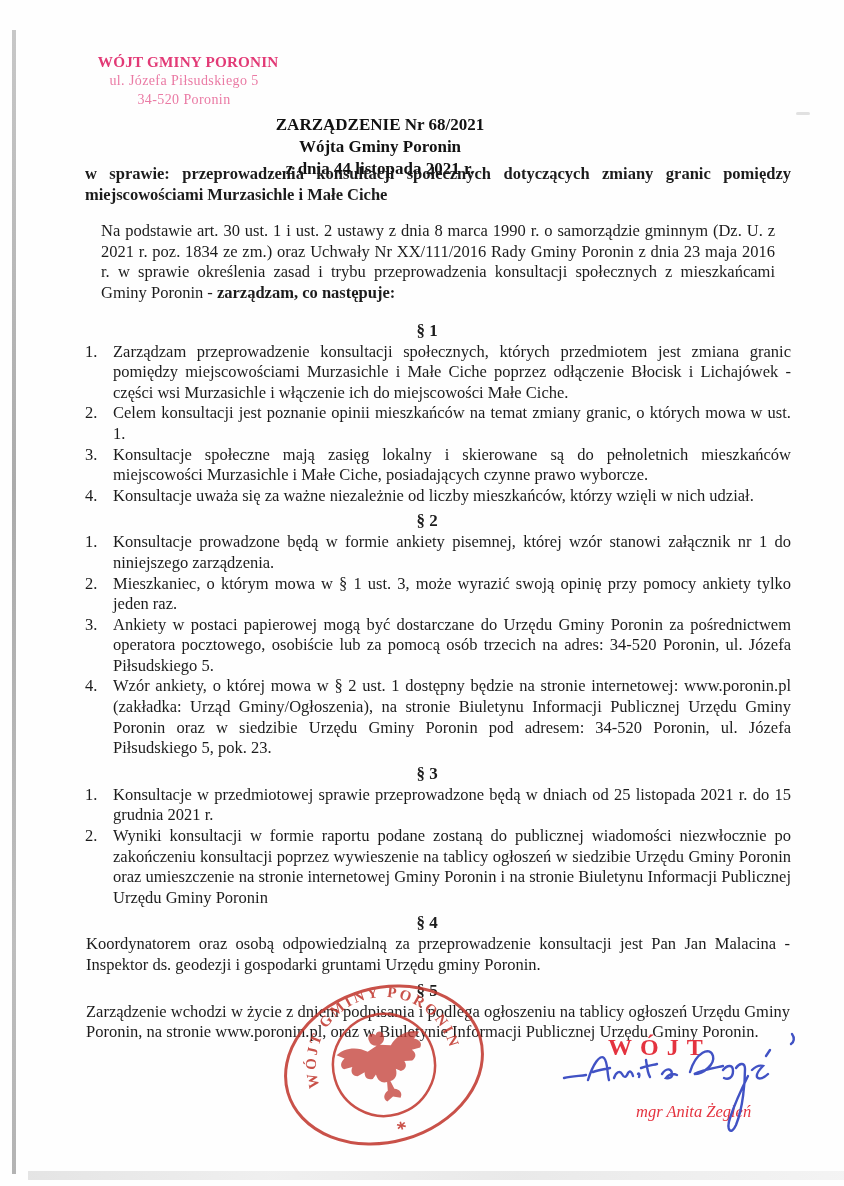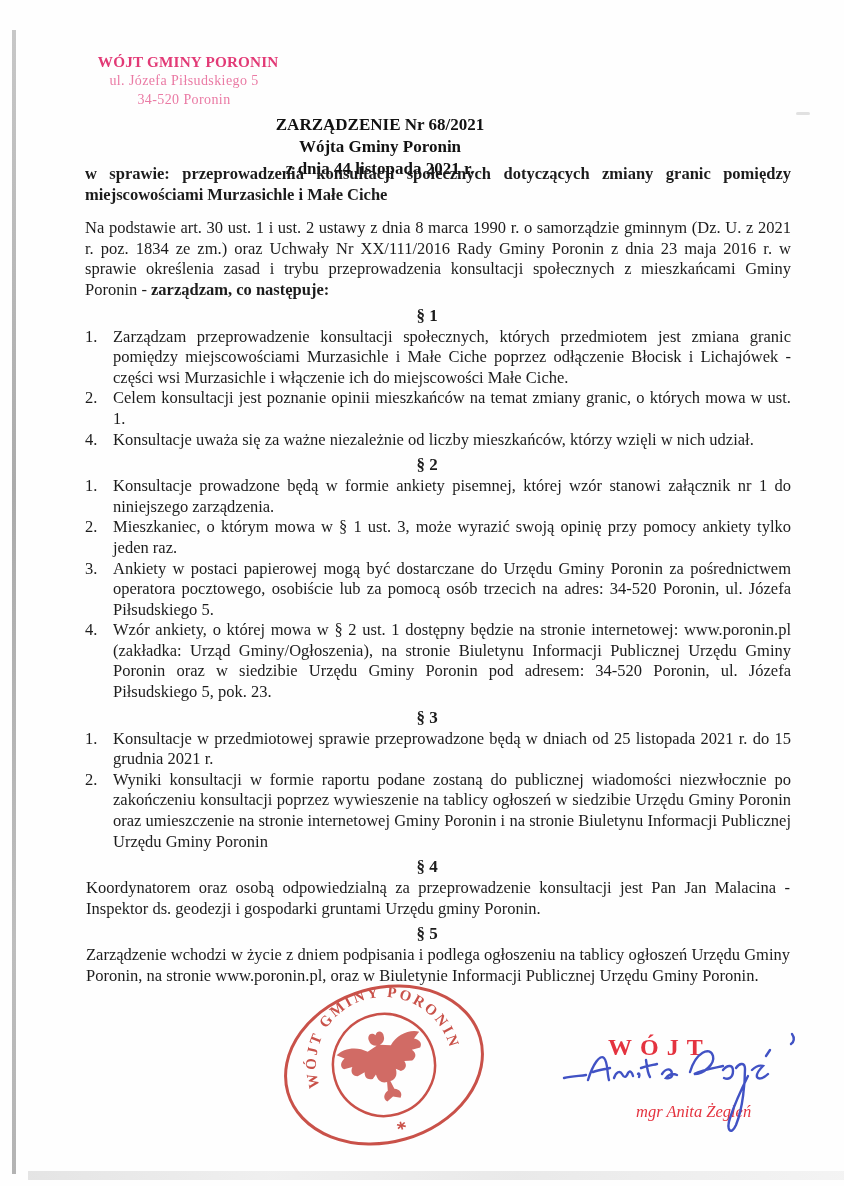--- a/index.html
+++ b/index.html
@@ -42,21 +42,21 @@
   .title-block{
     position:absolute;left:180px;top:86px;width:400px;text-align:center;
     font-weight:bold;font-size:17px;line-height:22px;color:#121212;margin-top:28px;
   }
   
   .content{
     position:absolute;left:85px;top:164px;width:706px;
     font-size:16.5px;line-height:20.6px;text-align:justify;
   }
   .subject{font-weight:bold;margin:0 0 13px 0;}
-  .preamble{margin:0;}
+  .preamble{margin:16px;}
   .preamble .bold{font-weight:bold;}
   .sec-head{
     text-align:center;font-weight:bold;font-size:17px;line-height:21px;
     position:relative;left:-11px;margin:2px 0 1px 0;
   }
   .section{margin-top:4px;}
   .item{padding-left:28px;margin:0;}
   .item .num{display:inline-block;width:28px;margin-left:-28px;}
   .sec-par{margin:1px;}
   
@@ -103,20 +103,21 @@
   <div class="content">
 
     <p class="subject">w sprawie: przeprowadzenia konsultacji społecznych dotyczących zmiany granic pomiędzy miejscowościami Murzasichle i Małe Ciche</p>
 
     <p class="preamble"><span>Na podstawie art. 30 ust. 1 i ust. 2 ustawy z dnia 8 marca 1990 r. o samorządzie gminnym (Dz. U. z 2021 r. poz. 1834 ze zm.) oraz Uchwały Nr XX/111/2016 Rady Gminy Poronin z dnia 23 maja 2016 r. w sprawie określenia zasad i trybu przeprowadzenia konsultacji społecznych z mieszkańcami Gminy Poronin - </span><span class="bold">zarządzam, co następuje:</span></p>
 
     <div class="section">
       <div class="sec-head">§ 1</div>
       <p class="item"><span class="num">1.</span><span>Zarządzam przeprowadzenie konsultacji społecznych, których przedmiotem jest zmiana granic pomiędzy miejscowościami Murzasichle i Małe Ciche poprzez odłączenie Błocisk i Lichajówek - części wsi Murzasichle i włączenie ich do miejscowości Małe Ciche.</span></p>
       <p class="item"><span class="num">2.</span><span>Celem konsultacji jest poznanie opinii mieszkańców na temat zmiany granic, o których mowa w ust. 1.</span></p>
+      <p class="item"><span class="num">3.</span><span>Konsultacje społeczne mają zasięg lokalny i skierowane są do pełnoletnich mieszkańców miejscowości Murzasichle i Małe Ciche, posiadających czynne prawo wyborcze.</span></p>
       <p class="item"><span class="num">4.</span><span>Konsultacje uważa się za ważne niezależnie od liczby mieszkańców, którzy wzięli w nich udział.</span></p>
     </div>
 
     <div class="section">
       <div class="sec-head">§ 2</div>
       <p class="item"><span class="num">1.</span><span>Konsultacje prowadzone będą w formie ankiety pisemnej, której wzór stanowi załącznik nr 1 do niniejszego zarządzenia.</span></p>
       <p class="item"><span class="num">2.</span><span>Mieszkaniec, o którym mowa w § 1 ust. 3, może wyrazić swoją opinię przy pomocy ankiety tylko jeden raz.</span></p>
       <p class="item"><span class="num">3.</span><span>Ankiety w postaci papierowej mogą być dostarczane do Urzędu Gminy Poronin za pośrednictwem operatora pocztowego, osobiście lub za pomocą osób trzecich na adres: 34-520 Poronin, ul. Józefa Piłsudskiego 5.</span></p>
       <p class="item"><span class="num">4.</span><span>Wzór ankiety, o której mowa w § 2 ust. 1 dostępny będzie na stronie internetowej: www.poronin.pl (zakładka: Urząd Gminy/Ogłoszenia), na stronie Biuletynu Informacji Publicznej Urzędu Gminy Poronin oraz w siedzibie Urzędu Gminy Poronin pod adresem: 34-520 Poronin, ul. Józefa Piłsudskiego 5, pok. 23.</span></p>
     </div>

